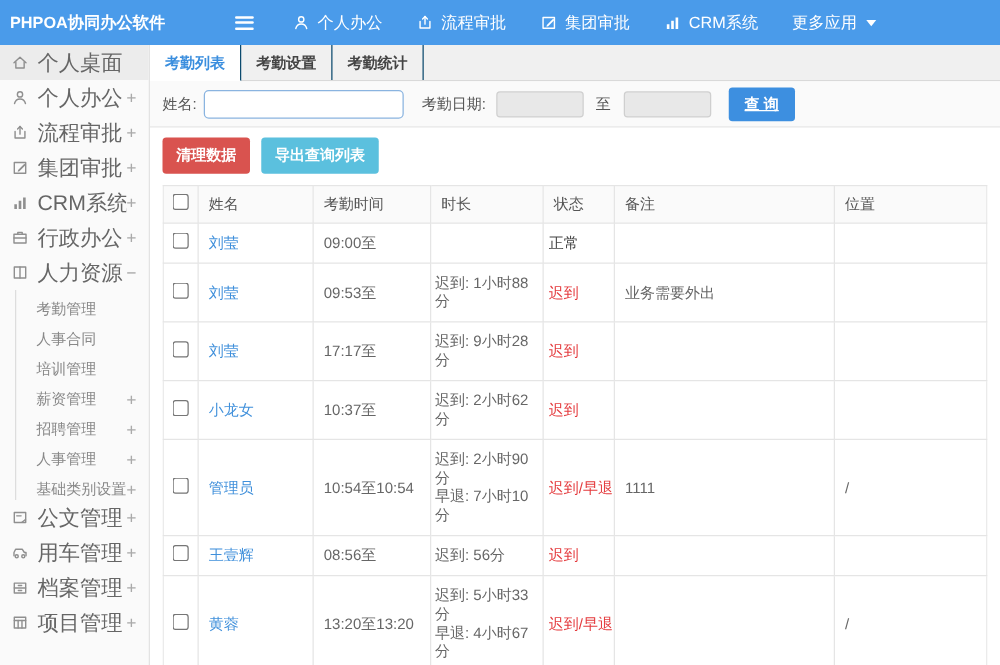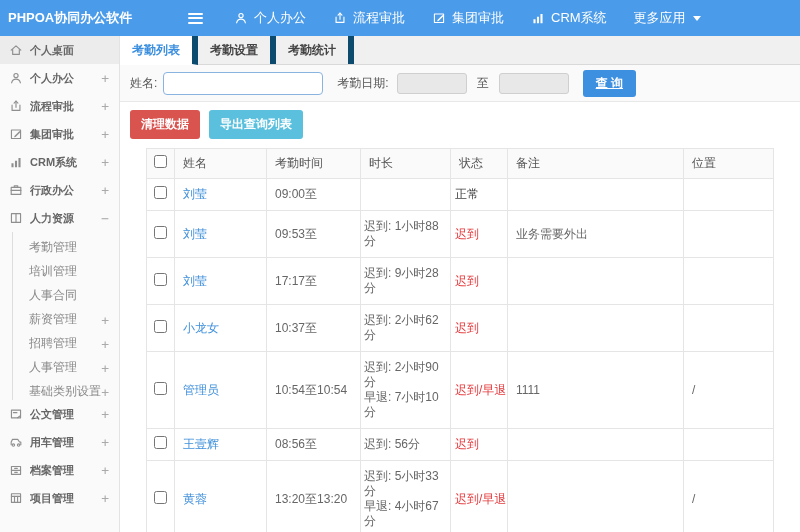--- a/index.html
+++ b/index.html
@@ -18,47 +18,47 @@
   .nav-item { display:flex; align-items:center; margin-left:27px; font-size:13px; cursor:pointer; white-space:nowrap; }
   .nav-item .icon { width:14px; height:14px; margin-right:6px; color:#fff; }
   .caret { width:0; height:0; border-left:4px solid transparent; border-right:4px solid transparent;
            border-top:5px solid #fff; margin-left:7px; }
   
   .layout { display:flex; height:496px; }
   .sidebar { width:120px; flex:0 0 120px; background:#fafafa; border-right:1px solid #e3e3e3; overflow:hidden; }
   .side-item { height:28px; display:flex; align-items:center; padding:0 10px 0 9px; color:#666; cursor:pointer; }
   .side-item.active { background:#ececec; }
   .side-item .icon { width:14px; height:14px; margin-right:7px; color:#8f8f8f; flex:0 0 14px; }
-  .side-item .lbl { flex:1; font-size:11px; white-space:nowrap; overflow:hidden;font-weight:bold; }
+  .side-item .lbl { flex:1; font-size:17px; white-space:nowrap; overflow:hidden; }
   .suffix { color:#aaa; font-size:13px; font-family:"DejaVu Sans Mono",monospace; }
   .submenu { margin-left:12px; border-left:1px solid #ddd; }
   .sub-item { height:24px; display:flex; align-items:flex-end; padding:0 10px 0 16px; color:#888; cursor:pointer; }
   .sub-item .lbl { flex:1; white-space:nowrap; overflow:hidden; }
   
   .content { flex:1; min-width:0; display:flex; flex-direction:column; background:#fff; }
   .tabbar { height:29px; background:#f0f0f0; border-bottom:1px solid #d9d9d9; display:flex; flex:0 0 29px; }
-  .tab { min-width:68px; padding:0 12px; text-align:center; line-height:28px; border-right:6px solid #0c4a6e;
+  .tab { min-width:68px; padding:0 12px; text-align:center; line-height:28px; border-right:1px solid #0c4a6e;
          color:#444; font-weight:bold; cursor:pointer; white-space:nowrap; }
   .tab.active { background:#fff; color:#3a8ede; height:29px; border-bottom:1px solid #fff; }
   .filterbar { height:37px; flex:0 0 37px; background:#fafafa; border-bottom:1px solid #e8e8e8;
                display:flex; align-items:center; padding:0 10px; }
   .filterbar label, .filterbar span { color:#555; white-space:nowrap; }
   .name-input { width:160px; height:23px; border:1px solid #8ab4e0; border-radius:4px; margin:0 14px 0 6px;
                 outline:none; padding:0 5px; font-size:12px; }
   .date-input { width:70px; height:21px; background:#e8e8e8; border:1px solid #cfcfcf; border-radius:3px;
                 margin:0 10px 0 8px; padding:0 4px; }
   .date-input.second { margin:0 0 0 10px; }
   .btn { border:none; border-radius:3px; color:#fff; font-size:12px; font-weight:bold; cursor:pointer;
          font-family:inherit; }
   .btn-query { margin-left:14px; background:#3d8fe0; padding:5px 13px;text-decoration:underline; }
   .actionbar { padding:8px 10px 9px; display:flex; gap:9px; flex:0 0 auto; }
   .btn-danger { background:#d9534f; padding:6px 11px; }
   .btn-info { background:#5bc0de; padding:6px 11px; }
   
-  .tablewrap { margin:0 26px; flex:1; overflow:hidden; }
+  .tablewrap { margin:0 10px; flex:1; overflow:hidden; }
   table { width:100%; border-collapse:collapse; table-layout:fixed; }
   th, td { border:1px solid #e5e5e5; padding:8px; font-size:12px; color:#666; text-align:left;
            vertical-align:middle; line-height:15px; overflow:hidden; }
   thead th { background:#fafafa; color:#555; font-weight:normal; padding:6px 8px; }
   td.chk, th.chk { text-align:center; padding:6px 4px; }
   td.c-dur { padding:8px 3px; }
   td.c-status { padding:8px 4px; white-space:nowrap; }
   .name-link { color:#4090db; cursor:pointer; }
   .status-late { color:#e4393c; }
   .status-normal { color:#444; }
@@ -196,25 +196,25 @@
           <span class="lbl">人力资源</span>
           <span class="suffix">−</span>
         </div>
       </div>
     <div class="submenu" id="side-sub">
         <div class="sub-item">
           <span class="lbl">考勤管理</span>
           <span class="suffix"></span>
         </div>
         <div class="sub-item">
+          <span class="lbl">人事合同</span>
+          <span class="suffix"></span>
+        </div>
+        <div class="sub-item">
           <span class="lbl">培训管理</span>
-          <span class="suffix"></span>
-        </div>
-        <div class="sub-item">
-          <span class="lbl">人事合同</span>
           <span class="suffix"></span>
         </div>
         <div class="sub-item">
           <span class="lbl">薪资管理</span>
           <span class="suffix">+</span>
         </div>
         <div class="sub-item">
           <span class="lbl">招聘管理</span>
           <span class="suffix">+</span>
         </div>

